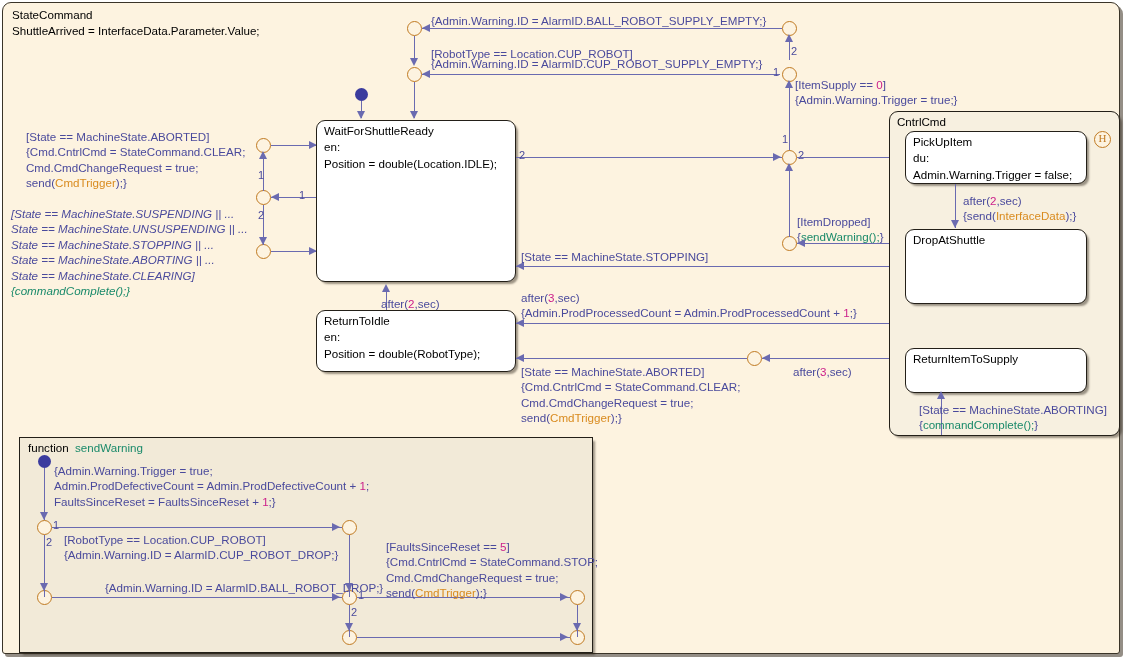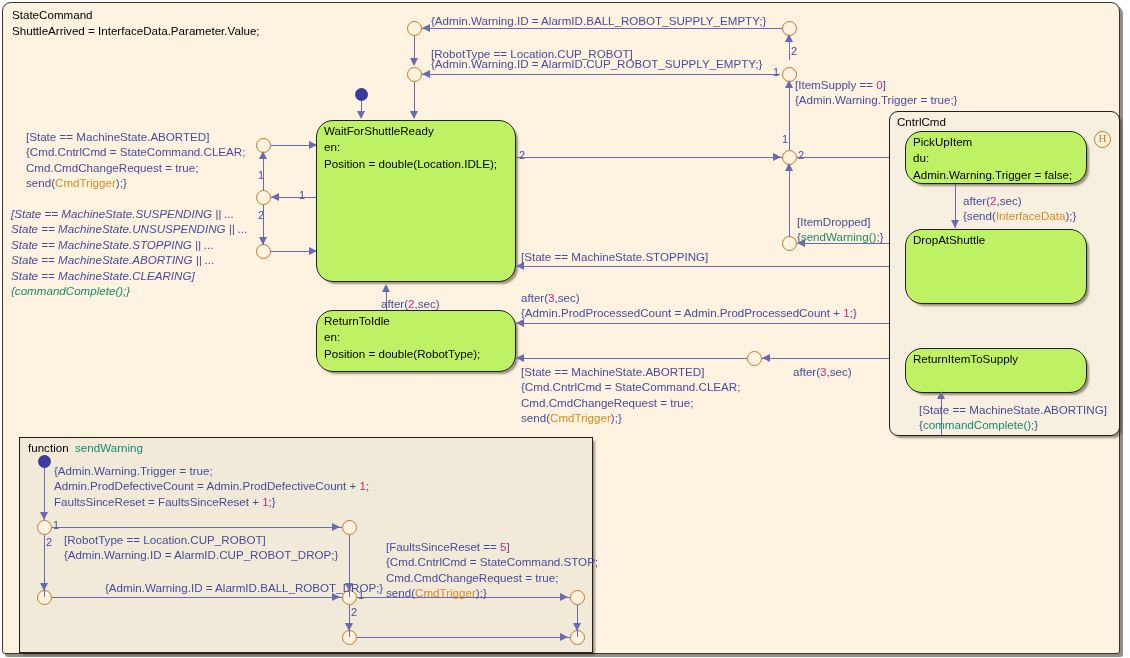--- a/index.html
+++ b/index.html
@@ -13,23 +13,23 @@
     background:#fdf3e0;
     border:1px solid #3a3428;
     border-radius:9px 9px 3px 3px;
     box-shadow:3px 3px 0 0 rgba(60,50,35,.55);
     box-sizing:border-box;
   }
 
   
   .state{
     position:absolute;
-    background:#bef264;
+    background:#ffffff;
     border:1.6px solid #231f18;
-    border-radius:17px;
+    border-radius:9px;
     box-sizing:border-box;
     box-shadow:3px 3px 2px -1px rgba(40,32,20,.45);
   }
   .state-label{
     position:absolute;left:7px;top:2px;right:4px;
     font-size:11.6px;color:#000;line-height:16.4px;white-space:pre;
   }
   .state-label .nm{display:block;}
 
   

